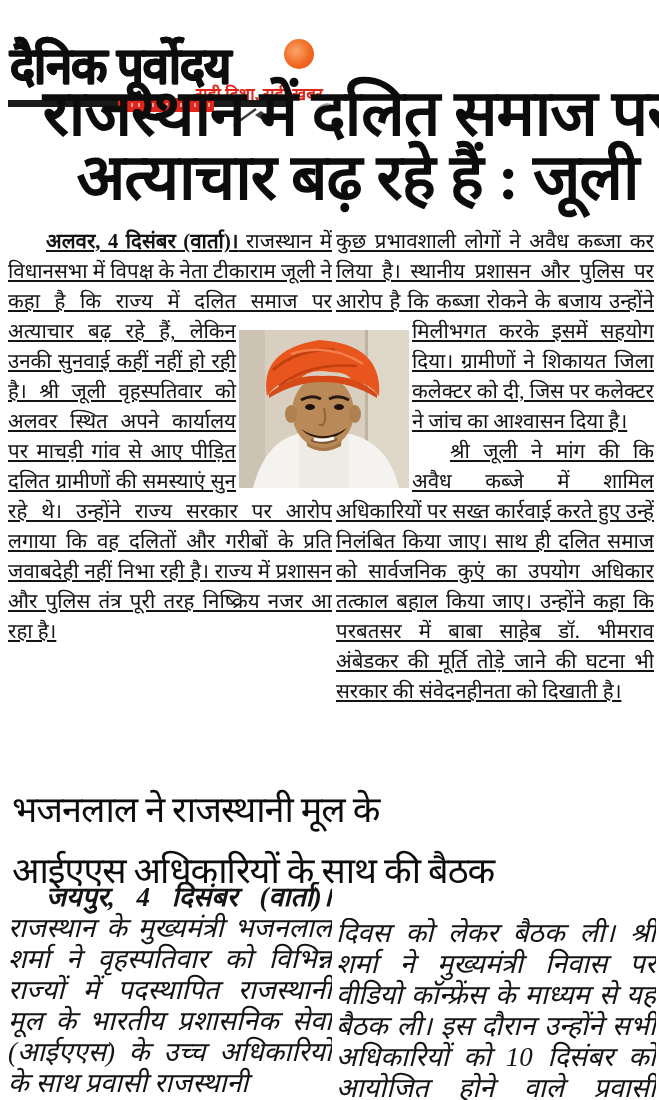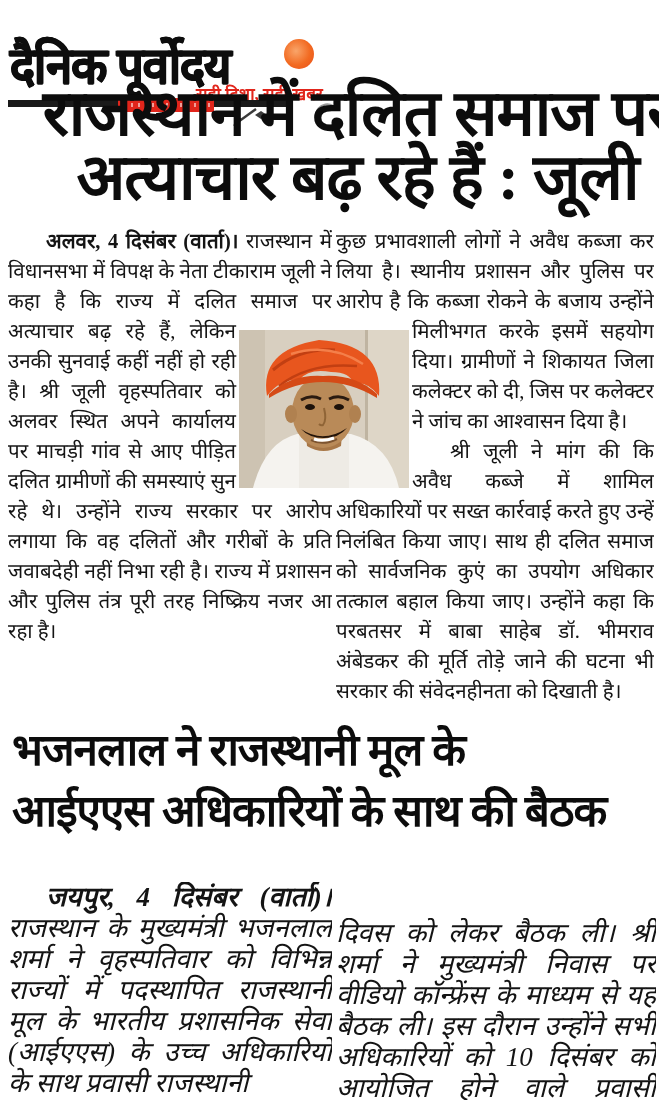--- a/index.html
+++ b/index.html
@@ -41,40 +41,40 @@
   .headline1{
     position:absolute;left:0px;top:82px;width:659px;height:140px;
     text-align:center;font-weight:bold;color:#0c0c0c;
     font-size:64px;line-height:64px;letter-spacing:-1px;padding-left:28px;
   }
   
   .col{
     position:absolute;top:226px;height:520px;overflow:hidden;
     font-size:20.5px;line-height:30px;text-align:justify;color:#141414;
   }
-  .col p{margin:0;}
+  .col p{margin:0;text-decoration:underline;}
   .col p.indent{text-indent:38px;}
   .col-left{left:8px;width:324px;}
   .col-right{left:336px;width:318px;}
   .spacer-top{width:0;}
   .spacer-left-col{float:right;clear:right;width:96px;height:162px;}
   .spacer-left-col-top{float:right;height:102px;}
   .spacer-right-col{float:left;clear:left;width:76px;height:162px;}
   .spacer-right-col-top{float:left;height:102px;}
   .dateline{font-weight:bold;}
   
   .photo{
     position:absolute;left:239px;top:330px;width:170px;height:158px;
     overflow:hidden;
   }
   
   .headline2{
-    position:absolute;left:12px;top:720px;width:645px;height:130px;
-    text-align:left;font-weight:bold;color:#0c0c0c;
-    font-size:44px;line-height:61px;letter-spacing:-1px;
+    position:absolute;left:12px;top:780px;width:645px;height:130px;
+    text-align:left;font-weight:normal;color:#0c0c0c;
+    font-size:36px;line-height:61px;letter-spacing:-1px;
   }
   
   .col2{
     position:absolute;top:882px;height:212px;overflow:hidden;
     font-size:27px;line-height:31px;text-align:justify;color:#141414;
     font-style:italic;
   }
   .col2 p{margin:0;}
   .col2 p.indent{text-indent:38px;}
   .col2-left{left:8px;width:324px;}

